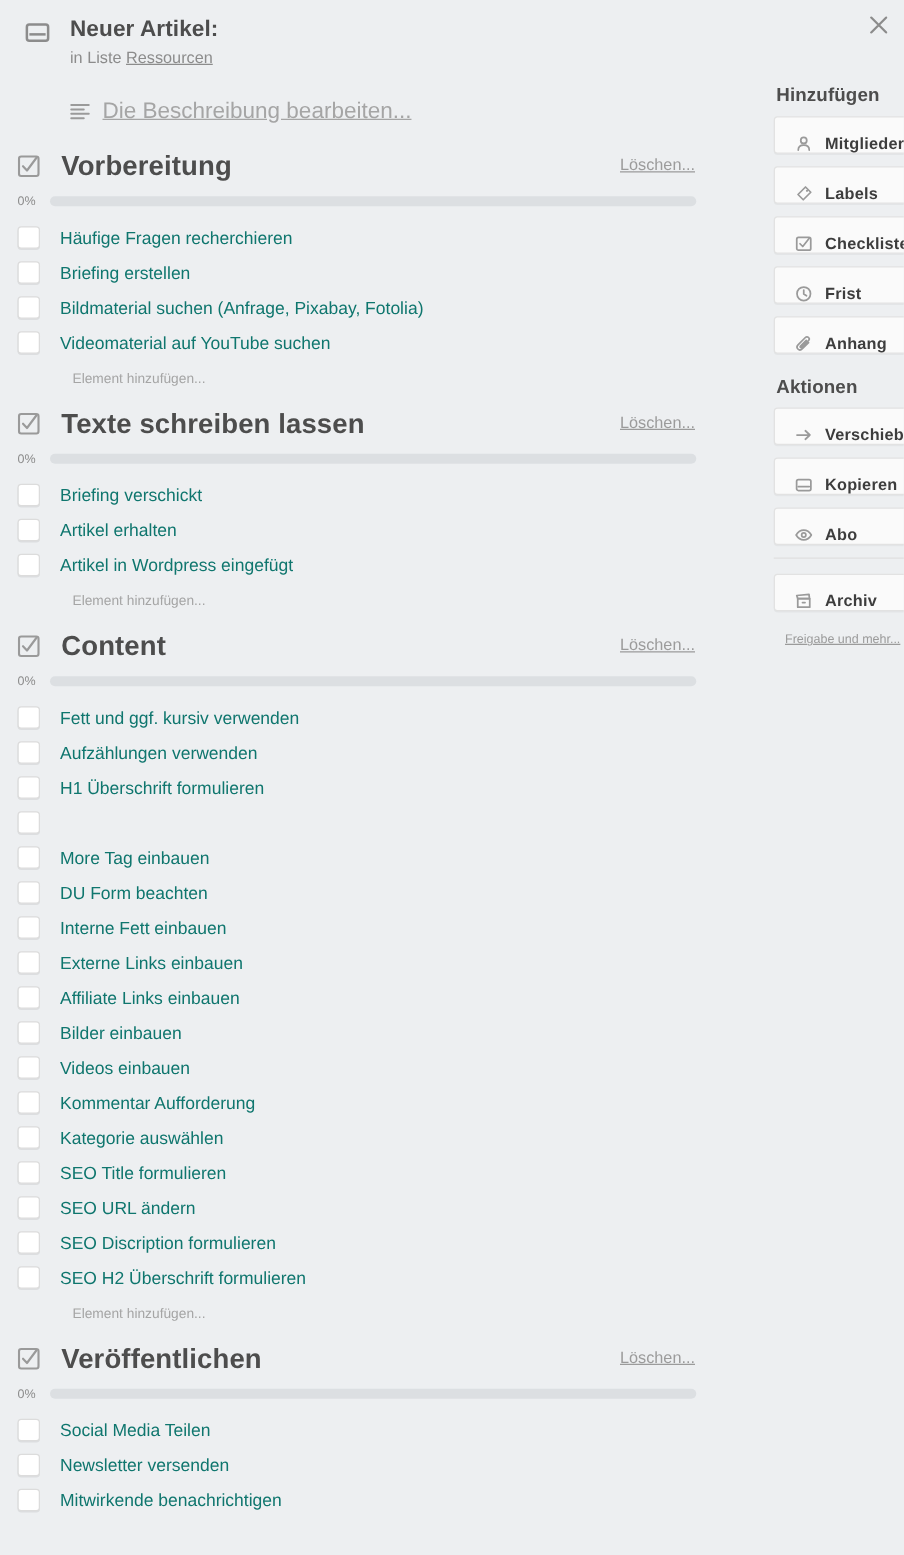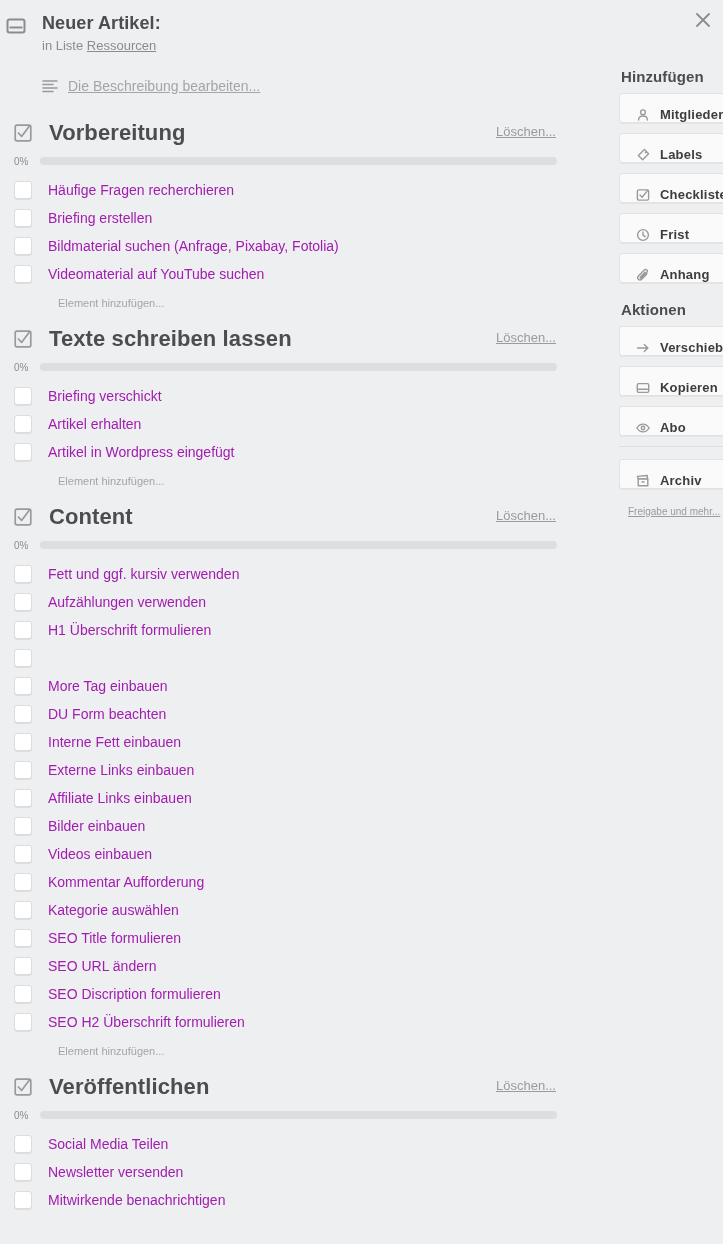--- a/index.html
+++ b/index.html
@@ -35,21 +35,21 @@
     color: #8c8c8c;
     font-size: 19px;
     line-height: 1;
     cursor: pointer;
     user-select: none;
   }
 
   
   .header {
     position: absolute;
-    left: 6px;
+    left: 20px;
     top: 12px;
     right: 160px;
   }
   .header-row {
     display: flex;
     align-items: flex-start;
   }
   .card-icon {
     width: 20px;
     height: 20px;
@@ -82,21 +82,21 @@
     margin-top: 24px;
     margin-left: 36px;
   }
   .desc-icon {
     width: 16px;
     height: 14px;
     margin-right: 10px;
     flex: 0 0 16px;
   }
   .desc-placeholder {
-    font-size: 14px;
+    font-size: 18px;
     color: #a5a5a5;
     text-decoration: underline;
     cursor: pointer;
   }
 
   
   .main {
     position: absolute;
     left: 0;
     top: 120px;
@@ -179,21 +179,21 @@
     background: #ffffff;
     border: 1px solid #dcdcdc;
     border-radius: 3px;
     box-sizing: border-box;
     box-shadow: 0 1px 0 rgba(0,0,0,0.07);
     margin-right: 16px;
     cursor: pointer;
   }
   .cl-item-text {
     font-size: 14px;
-    color: #a21caf;
+    color: #0f766e;
     line-height: 18px;
     cursor: pointer;
   }
   .cl-add {
     font-size: 11px;
     color: #a5a5a5;
     padding-left: 58px;
     height: 30px;
     line-height: 30px;
     cursor: pointer;

